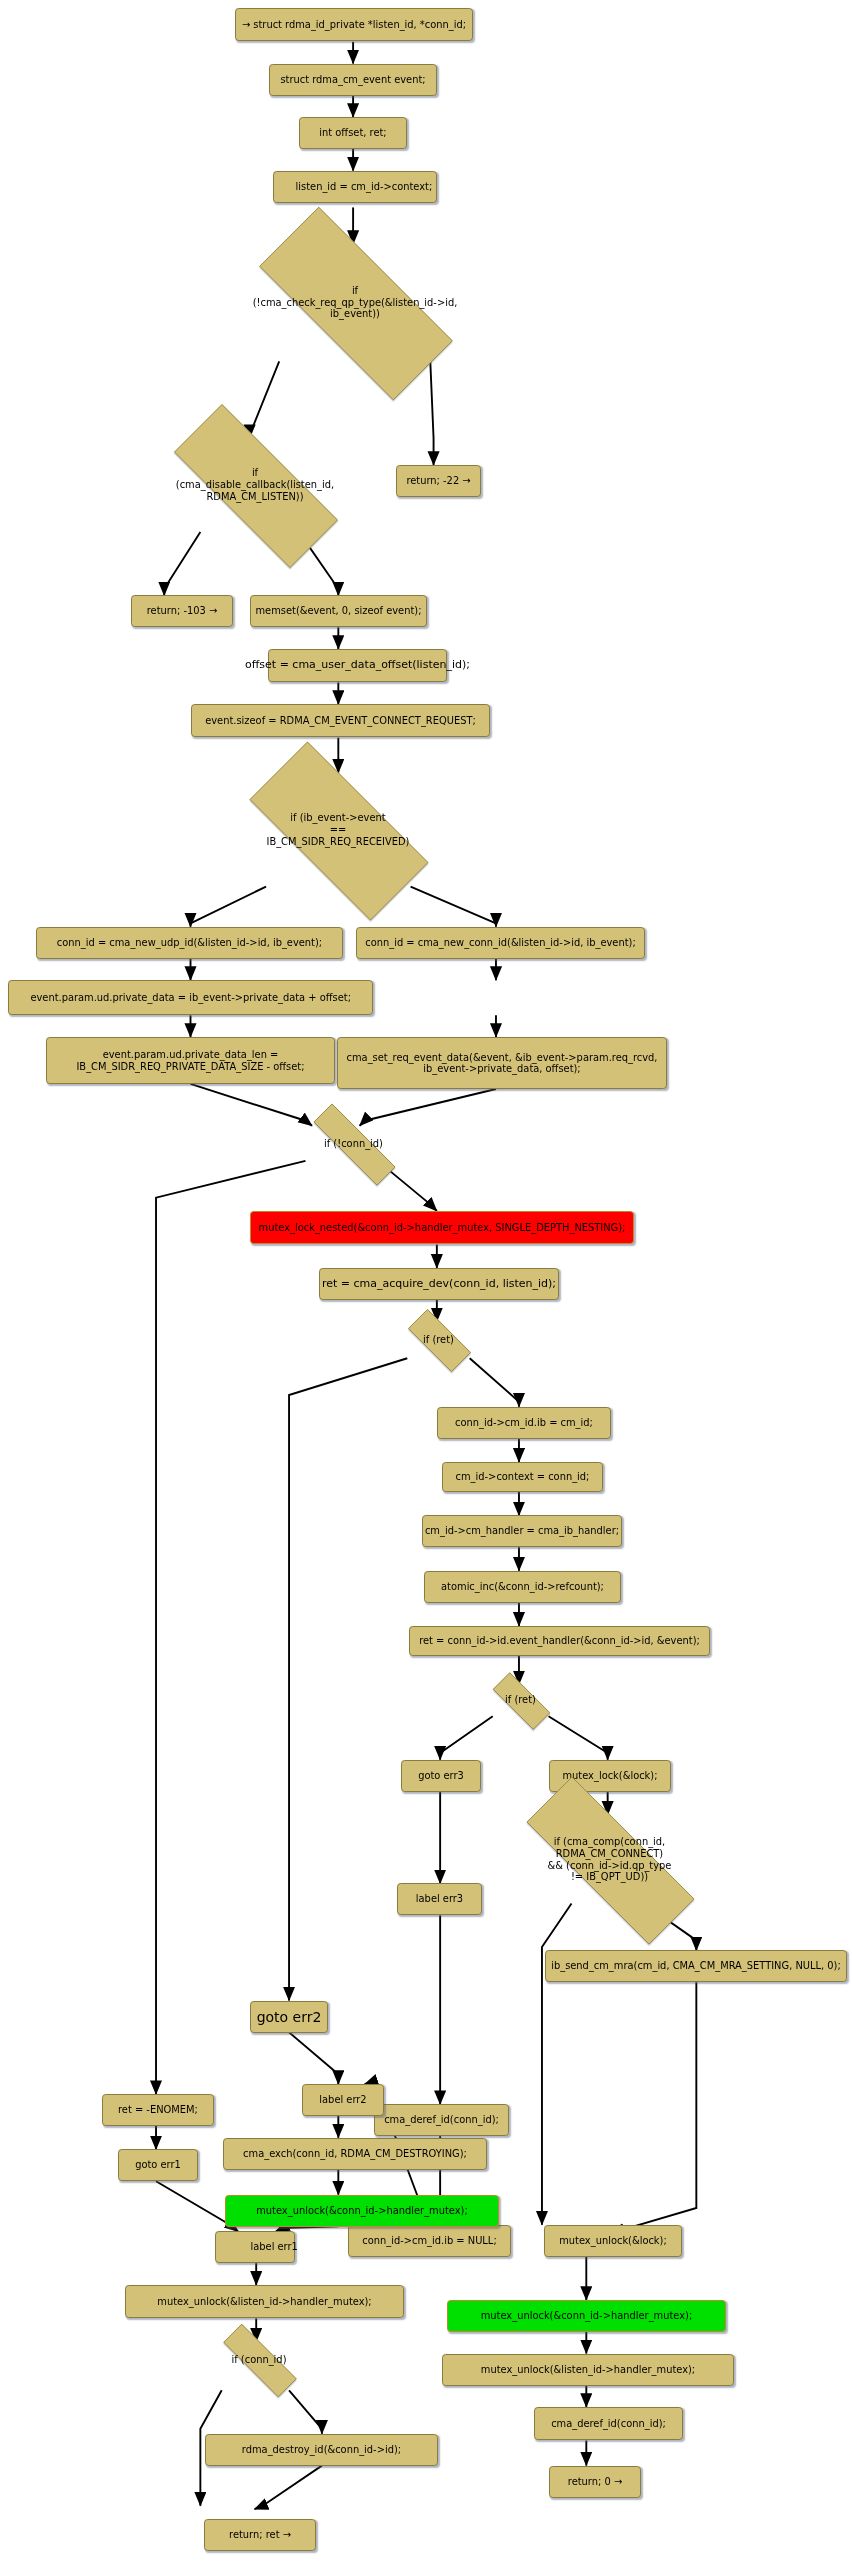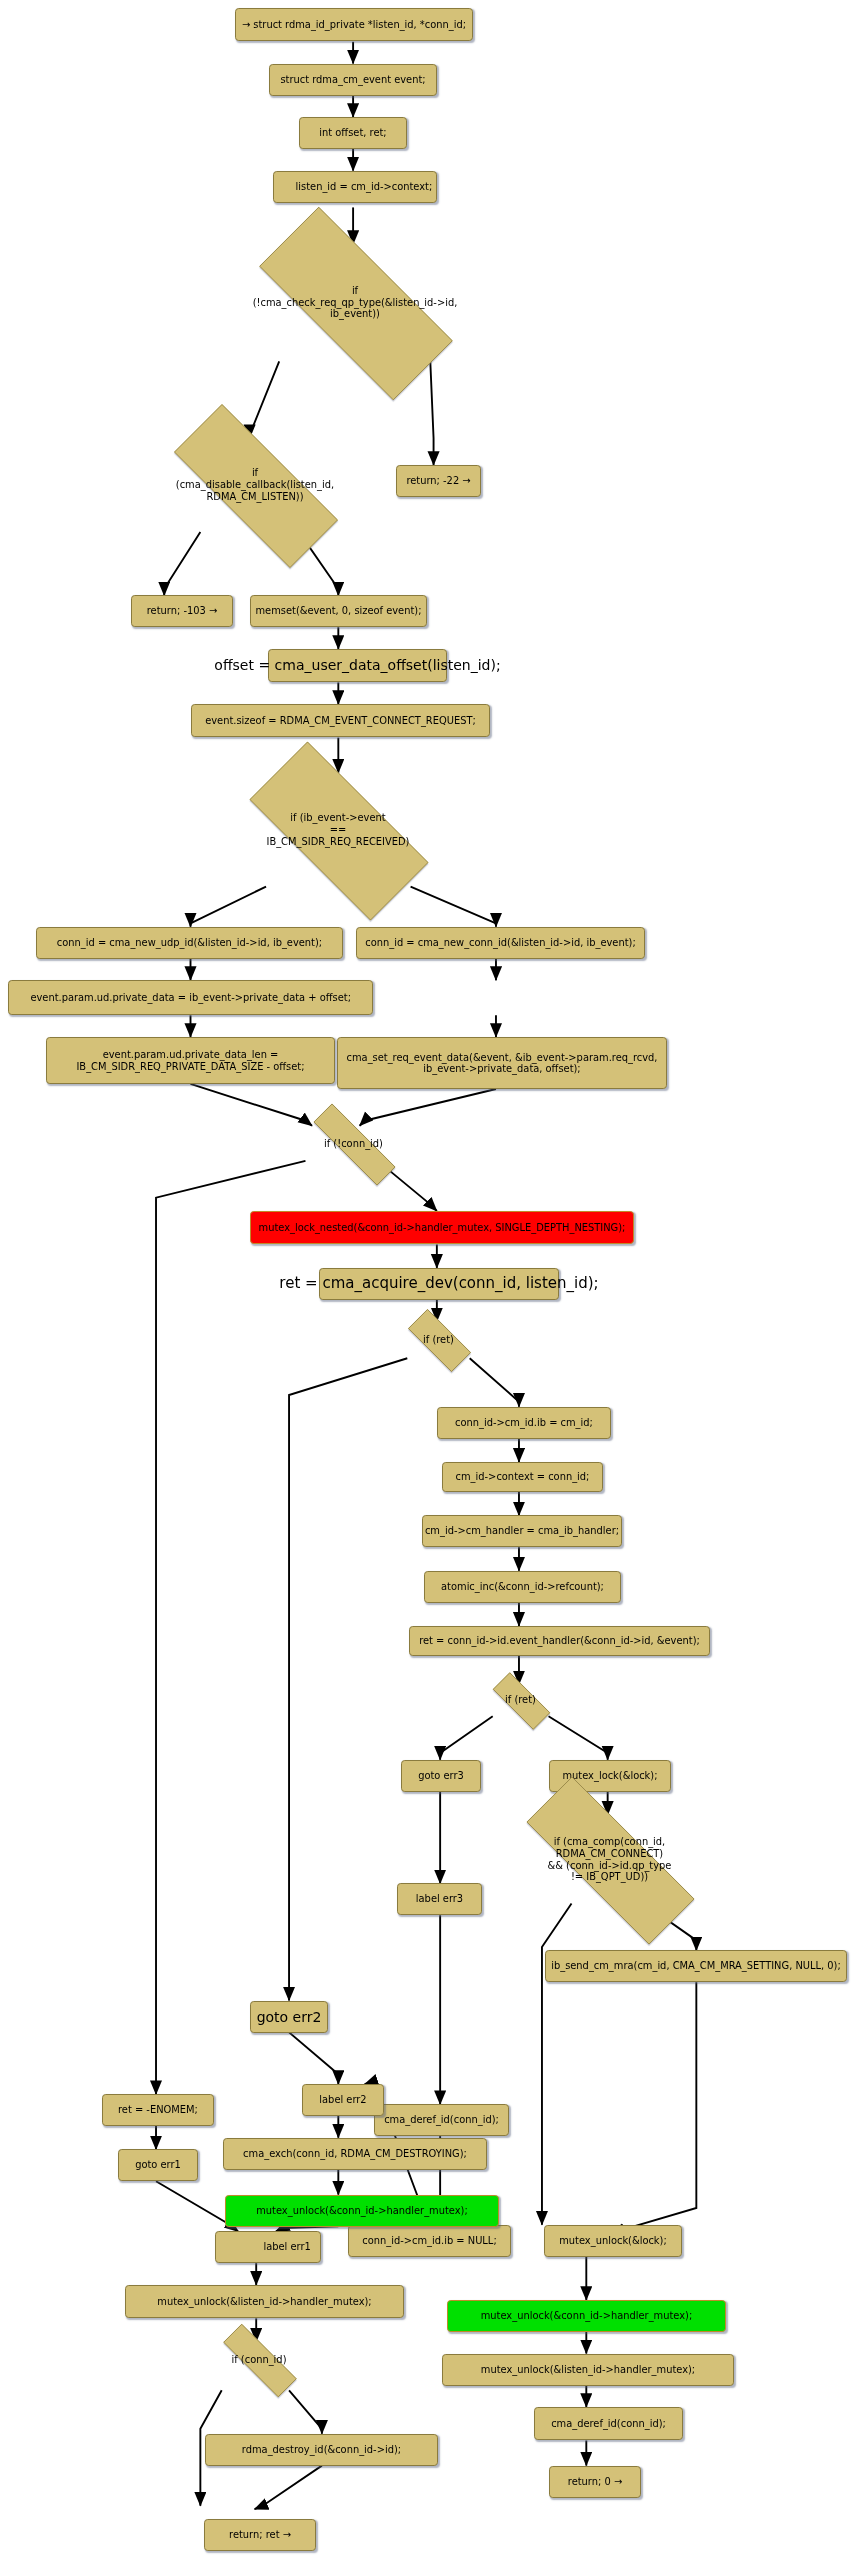--- a/index.html
+++ b/index.html
@@ -190,35 +190,35 @@
     <div class="node box" style="left: 273px; top: 171px; width: 164px; height: 32px; font-size: 9.9px; justify-content: flex-end;"><span>listen_id = cm_id-&gt;context;</span></div>
     <div class="node diamond" style="left: 222px; top: 244px; width: 266px; height: 117px; font-size: 9.9px;"><div class="dshape"></div><div class="dlabel">if
 (!cma_check_req_qp_type(&amp;listen_id-&gt;id,
 ib_event))</div></div>
     <div class="node box" style="left: 396px; top: 465px; width: 85px; height: 32px; font-size: 9.9px;"><span>return; -22 →</span></div>
     <div class="node diamond" style="left: 140px; top: 438px; width: 230px; height: 94px; font-size: 9.9px;"><div class="dshape"></div><div class="dlabel">if
 (cma_disable_callback(listen_id,
 RDMA_CM_LISTEN))</div></div>
     <div class="node box" style="left: 131px; top: 595px; width: 102px; height: 32px; font-size: 9.9px;"><span>return; -103 →</span></div>
     <div class="node box" style="left: 250px; top: 595px; width: 177px; height: 32px; font-size: 9.9px;"><span>memset(&amp;event, 0, sizeof event);</span></div>
-    <div class="node box" style="left: 268px; top: 649px; width: 179px; height: 33px; font-size: 14px;"><span>offset = cma_user_data_offset(listen_id);</span></div>
+    <div class="node box" style="left: 268px; top: 649px; width: 179px; height: 33px; font-size: 11px;"><span>offset = cma_user_data_offset(listen_id);</span></div>
     <div class="node box" style="left: 191px; top: 704px; width: 299px; height: 33px; font-size: 9.9px;"><span>event.sizeof = RDMA_CM_EVENT_CONNECT_REQUEST;</span></div>
     <div class="node diamond" style="left: 218px; top: 773px; width: 240px; height: 114px; font-size: 9.9px;"><div class="dshape"></div><div class="dlabel">if (ib_event-&gt;event
 ==
 IB_CM_SIDR_REQ_RECEIVED)</div></div>
     <div class="node box" style="left: 36px; top: 927px; width: 307px; height: 32px; font-size: 9.9px;"><span>conn_id = cma_new_udp_id(&amp;listen_id-&gt;id, ib_event);</span></div>
     <div class="node box" style="left: 8.2px; top: 980px; width: 365px; height: 35px; font-size: 9.9px;"><span>event.param.ud.private_data = ib_event-&gt;private_data + offset;</span></div>
     <div class="node box" style="left: 46px; top: 1037px; width: 289px; height: 47px; font-size: 9.9px;"><span>event.param.ud.private_data_len =
 IB_CM_SIDR_REQ_PRIVATE_DATA_SIZE - offset;</span></div>
     <div class="node box" style="left: 356px; top: 927px; width: 289px; height: 32px; font-size: 9.9px;"><span>conn_id = cma_new_conn_id(&amp;listen_id-&gt;id, ib_event);</span></div>
     <div class="node box" style="left: 337px; top: 1037px; width: 330px; height: 52px; font-size: 9.9px;"><span>cma_set_req_event_data(&amp;event, &amp;ib_event-&gt;param.req_rcvd,
 ib_event-&gt;private_data, offset);</span></div>
     <div class="node diamond" style="left: 291px; top: 1126px; width: 125px; height: 35px; font-size: 9.9px;"><div class="dshape"></div><div class="dlabel">if (!conn_id)</div></div>
     <div class="node box red" style="left: 250px; top: 1211px; width: 384px; height: 33px; font-size: 9.9px;"><span>mutex_lock_nested(&amp;conn_id-&gt;handler_mutex, SINGLE_DEPTH_NESTING);</span></div>
-    <div class="node box" style="left: 319px; top: 1268px; width: 240px; height: 32px; font-size: 15px;"><span>ret = cma_acquire_dev(conn_id, listen_id);</span></div>
+    <div class="node box" style="left: 319px; top: 1268px; width: 240px; height: 32px; font-size: 11px;"><span>ret = cma_acquire_dev(conn_id, listen_id);</span></div>
     <div class="node diamond" style="left: 396px; top: 1321px; width: 85px; height: 37px; font-size: 9.9px;"><div class="dshape"></div><div class="dlabel">if (ret)</div></div>
     <div class="node box" style="left: 437px; top: 1407px; width: 174px; height: 32px; font-size: 9.9px;"><span>conn_id-&gt;cm_id.ib = cm_id;</span></div>
     <div class="node box" style="left: 442px; top: 1462px; width: 161px; height: 30px; font-size: 9.9px;"><span>cm_id-&gt;context = conn_id;</span></div>
     <div class="node box" style="left: 422px; top: 1515px; width: 200px; height: 32px; font-size: 9.9px;"><span>cm_id-&gt;cm_handler = cma_ib_handler;</span></div>
     <div class="node box" style="left: 424px; top: 1571px; width: 197px; height: 32px; font-size: 9.9px;"><span>atomic_inc(&amp;conn_id-&gt;refcount);</span></div>
     <div class="node box" style="left: 371px; top: 1626px; width: 301px; height: 30px; font-size: 9.9px; margin-left: 38px;"><span>ret = conn_id-&gt;id.event_handler(&amp;conn_id-&gt;id, &amp;event);</span></div>
     <div class="node diamond" style="left: 481px; top: 1684px; width: 79px; height: 32px; font-size: 9.9px;"><div class="dshape"></div><div class="dlabel">if (ret)</div></div>
     <div class="node box" style="left: 401px; top: 1760px; width: 80px; height: 32px; font-size: 9.9px;"><span>goto err3</span></div>
     <div class="node box" style="left: 549px; top: 1760px; width: 122px; height: 32px; font-size: 9.9px;"><span>mutex_lock(&amp;lock);</span></div>
     <div class="node box" style="left: 397px; top: 1883px; width: 85px; height: 32px; font-size: 9.9px;"><span>label err3</span></div>
@@ -232,20 +232,20 @@
     <div class="node box" style="left: 348px; top: 2225px; width: 163px; height: 32px; font-size: 9.9px;"><span>conn_id-&gt;cm_id.ib = NULL;</span></div>
     <div class="node box" style="left: 544px; top: 2225px; width: 138px; height: 32px; font-size: 9.9px;"><span>mutex_unlock(&amp;lock);</span></div>
     <div class="node box" style="left: 302px; top: 2084px; width: 82px; height: 32px; font-size: 9.9px;"><span>label err2</span></div>
     <div class="node box green" style="left: 447px; top: 2300px; width: 279px; height: 32px; font-size: 9.9px;"><span>mutex_unlock(&amp;conn_id-&gt;handler_mutex);</span></div>
     <div class="node box" style="left: 102px; top: 2094px; width: 112px; height: 32px; font-size: 9.9px;"><span>ret = -ENOMEM;</span></div>
     <div class="node box" style="left: 223px; top: 2138px; width: 264px; height: 32px; font-size: 9.9px;"><span>cma_exch(conn_id, RDMA_CM_DESTROYING);</span></div>
     <div class="node box" style="left: 442px; top: 2354px; width: 292px; height: 32px; font-size: 9.9px;"><span>mutex_unlock(&amp;listen_id-&gt;handler_mutex);</span></div>
     <div class="node box" style="left: 118px; top: 2149px; width: 80px; height: 32px; font-size: 9.9px;"><span>goto err1</span></div>
     <div class="node box green" style="left: 225px; top: 2195px; width: 274px; height: 32px; font-size: 9.9px;"><span>mutex_unlock(&amp;conn_id-&gt;handler_mutex);</span></div>
     <div class="node box" style="left: 534px; top: 2407px; width: 149px; height: 33px; font-size: 9.9px;"><span>cma_deref_id(conn_id);</span></div>
-    <div class="node box" style="left: 215px; top: 2231px; width: 106px; height: 32px; font-size: 9.9px; padding-left: 42px;"><span>label err1</span></div>
+    <div class="node box" style="left: 215px; top: 2231px; width: 80px; height: 32px; font-size: 9.9px; padding-left: 42px;"><span>label err1</span></div>
     <div class="node box" style="left: 549px; top: 2466px; width: 92px; height: 32px; font-size: 9.9px;"><span>return; 0 →</span></div>
     <div class="node box" style="left: 125px; top: 2285px; width: 279px; height: 33px; font-size: 9.9px;"><span>mutex_unlock(&amp;listen_id-&gt;handler_mutex);</span></div>
     <div class="node diamond" style="left: 205px; top: 2342px; width: 108px; height: 35px; font-size: 9.9px;"><div class="dshape"></div><div class="dlabel">if (conn_id)</div></div>
     <div class="node box" style="left: 205px; top: 2434px; width: 233px; height: 32px; font-size: 9.9px;"><span>rdma_destroy_id(&amp;conn_id-&gt;id);</span></div>
     <div class="node box" style="left: 204px; top: 2509px; width: 112px; height: 32px; font-size: 9.9px; margin-top: 10px;"><span>return; ret →</span></div>
   </div>
 
 
 </body></html>

